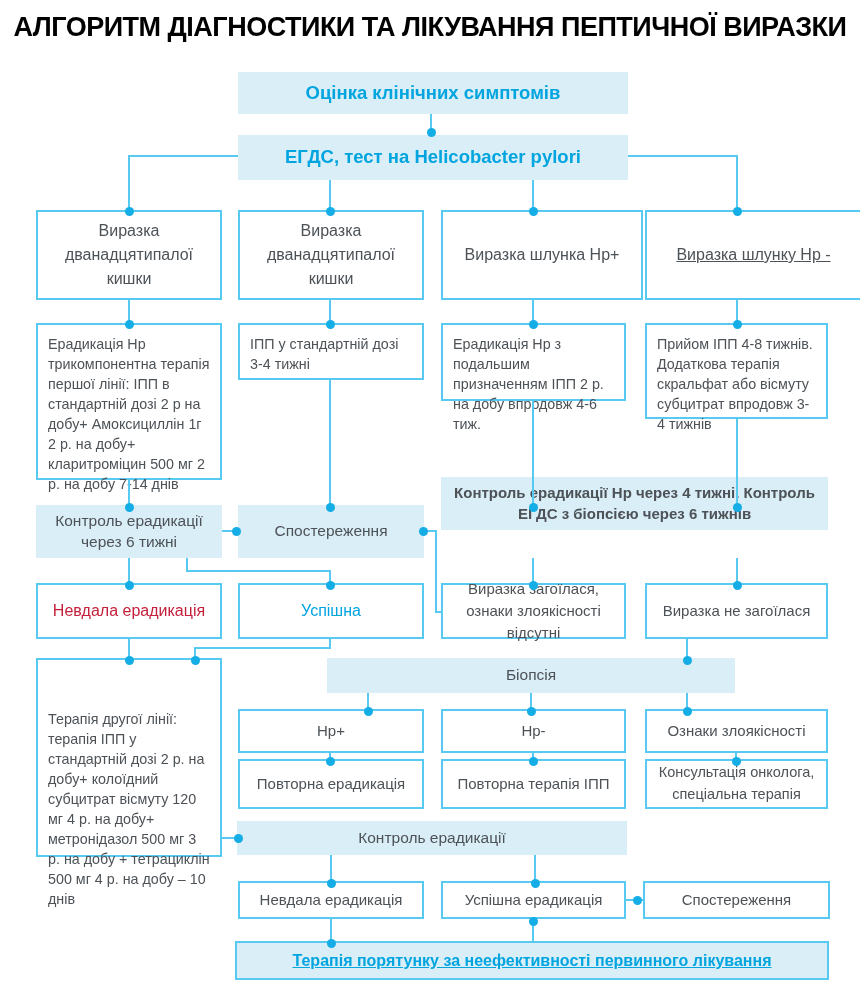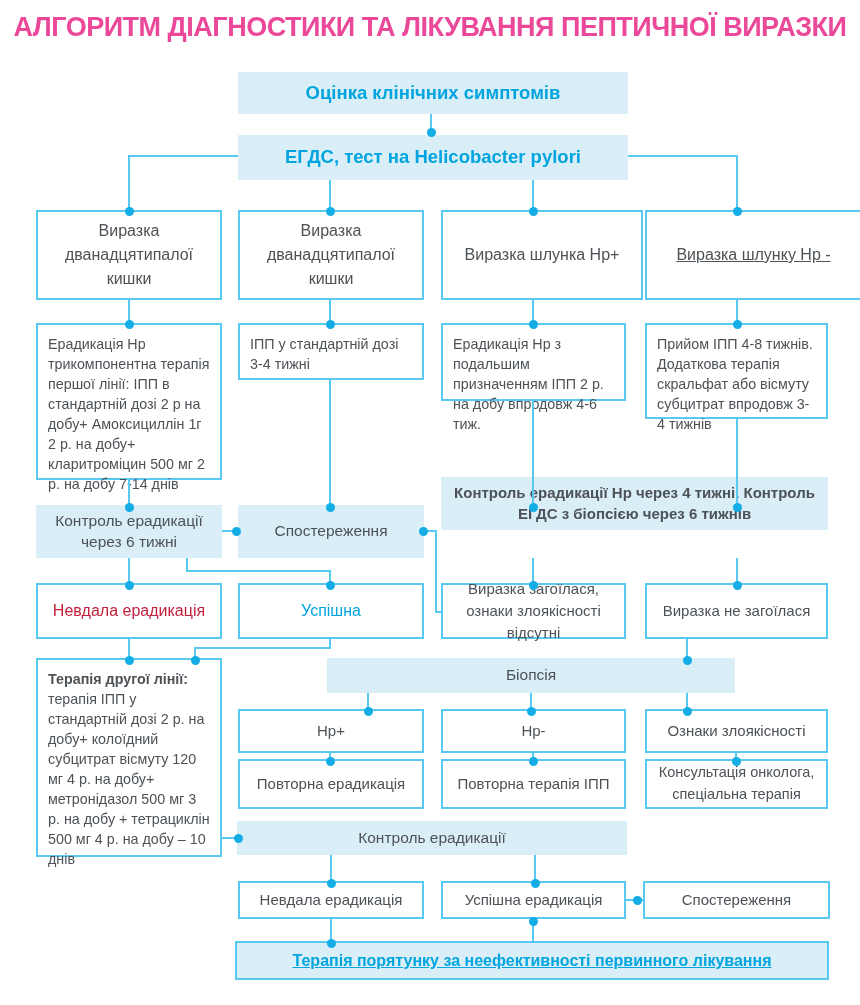--- a/index.html
+++ b/index.html
@@ -2,41 +2,41 @@
 <html><head>
 <meta charset="utf-8">
 <style>
   html,body{margin:0;padding:0;background:#fff;}
   #canvas{
     position:relative;width:860px;height:1005px;background:#ffffff;
     font-family:"Liberation Sans","DejaVu Sans",sans-serif;overflow:hidden;
   }
   .title{
     position:absolute;left:0;top:12px;width:860px;text-align:center;
-    font-size:27px;font-weight:bold;letter-spacing:-0.5px;color:#ec4899;
+    font-size:27px;font-weight:bold;letter-spacing:-0.5px;color:#000000;
   }
   .box{
     position:absolute;box-sizing:border-box;display:flex;align-items:center;justify-content:center;
     text-align:center;color:#4d5257;background:#fff;border:2px solid #58c9f1;
     font-size:16px;line-height:1.5;padding:4px 8px;
   }
   .bar{
     position:absolute;box-sizing:border-box;display:flex;align-items:center;justify-content:center;
     text-align:center;color:#4d5257;background:#daeef8;border:none;
     font-size:15.5px;line-height:1.35;padding:4px 8px;
   }
   .blue-text{color:#00a5df;}
   .red-text{color:#c4203c;}
   .bold{font-weight:bold;}
   .left-text{justify-content:flex-start;text-align:left;align-items:flex-start;
     font-size:14.3px;line-height:1.4;padding:9px 10px;}
   .vl{position:absolute;width:2px;background:#58c9f1;}
   .hl{position:absolute;height:2px;background:#58c9f1;}
   .dt{position:absolute;width:9px;height:9px;border-radius:50%;background:#14ade5;}
-  .block-title{display:block;font-weight:bold;}
+  .block-title{display:block;font-weight:normal;margin-top:40px;}
 </style>
 </head>
 <body>
 
 <div id="canvas">
 
   <div class="title">АЛГОРИТМ ДІАГНОСТИКИ ТА ЛІКУВАННЯ ПЕПТИЧНОЇ ВИРАЗКИ</div>
 
   <div class="bar blue-text bold" style="left:238px;top:72px;width:390px;height:42px;font-size:18.5px;">Оцінка клінічних симптомів</div>
   <div class="bar blue-text bold" style="left:238px;top:135px;width:390px;height:45px;font-size:18.5px;">ЕГДС, тест на Helicobacter pylori</div>

